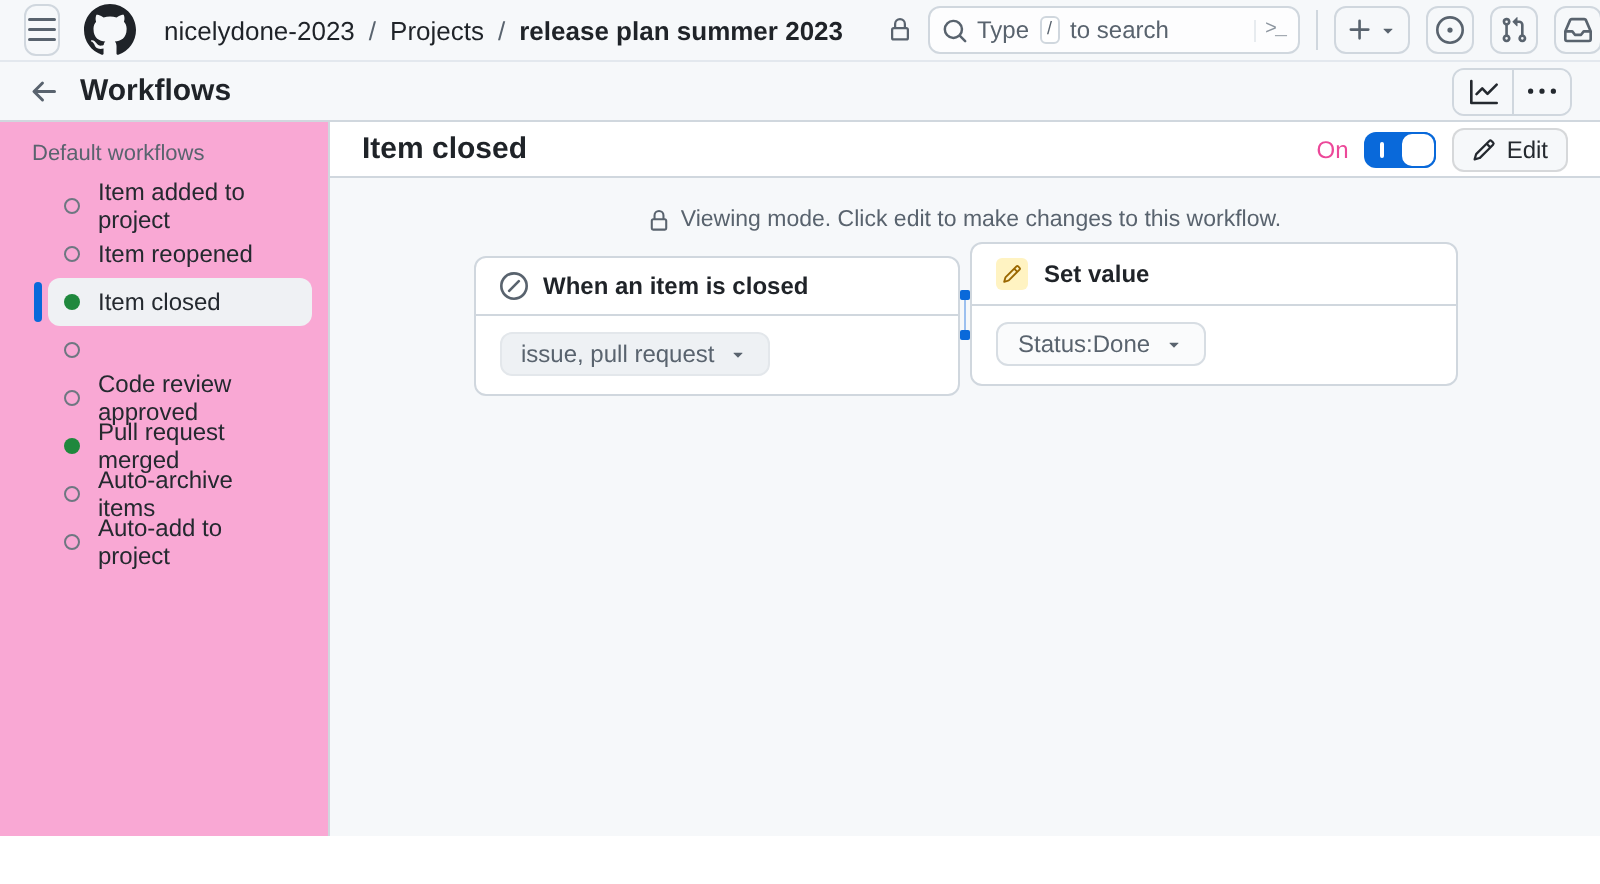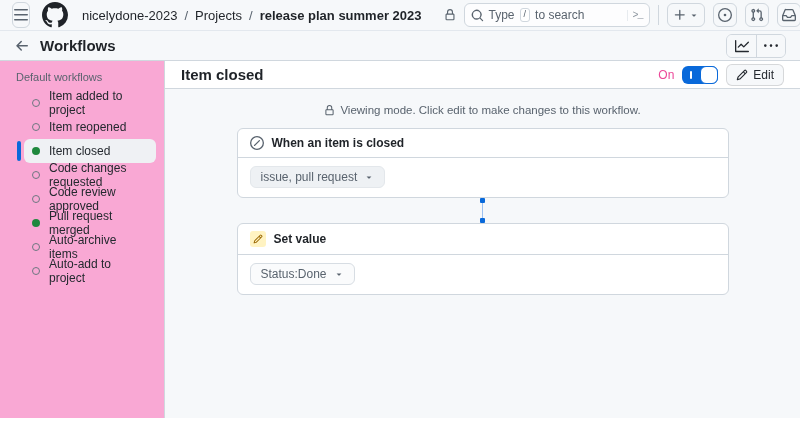--- a/index.html
+++ b/index.html
@@ -68,21 +68,21 @@
   .toggle { position:relative; width:36px; height:18px; background:#0969da; border-radius:6px; cursor:pointer; }
   .toggle-line { position:absolute; left:8px; top:5px; width:2px; height:8px; background:#fff; border-radius:1px; }
   .toggle-knob { position:absolute; right:0; top:0; width:18px; height:18px; background:#fff;
     border:1px solid #0969da; border-radius:6px; }
   .edit-btn { height:22px; display:flex; align-items:center; gap:5px; padding:0 9px;
     background:#f6f8fa; border:1px solid rgba(31,35,40,.15); border-radius:6px;
     font-size:12px; font-weight:500; color:#24292f; cursor:pointer; }
 
   .content { flex:1; display:flex; flex-direction:column; align-items:center; overflow:hidden; }
   .notice { margin-top:15px; display:flex; align-items:center; gap:5px; font-size:11.5px; color:#59636e; }
-  .cards { width:492px; display:flex; flex-direction:column; align-items:center; }
+  .cards { width:492px; display:flex; flex-direction:row; align-items:center; }
   .card { width:492px; background:#fff; border:1px solid #d0d7de; border-radius:6px; margin-top:12px; }
   .card:first-child { margin-top:12px; }
   .card-header { display:flex; align-items:center; gap:8px; padding:7px 12px; border-bottom:1px solid #d0d7de; }
   .card-title { font-size:12px; font-weight:600; }
   .card-body { padding:8px 12px 9px;text-decoration:underline; }
   .chip { display:inline-flex; align-items:center; gap:7px; height:22px; padding:0 10px;
     border-radius:6px; font-size:12px; color:#59636e; cursor:default; }
   .chip.muted { background:#eef1f4; border:1px solid #e3e7eb; }
   .chip.outline { background:#fafbfc; border:1px solid #d7dde3; }
   .trigger-icon { color:#59636e; }
@@ -217,21 +217,20 @@
           <div class="side-item">
             <span class="dot off"></span>
             <span>Item reopened</span>
           </div>
           <div class="side-item selected">
             <span class="dot on"></span>
             <span>Item closed</span>
           </div>
           <div class="side-item">
             <span class="dot off"></span>
-            <span>Code changes requested</span>
           </div>
           <div class="side-item">
             <span class="dot off"></span>
             <span>Code review approved</span>
           </div>
           <div class="side-item">
             <span class="dot on"></span>
             <span>Pull request merged</span>
           </div>
           <div class="side-item">

